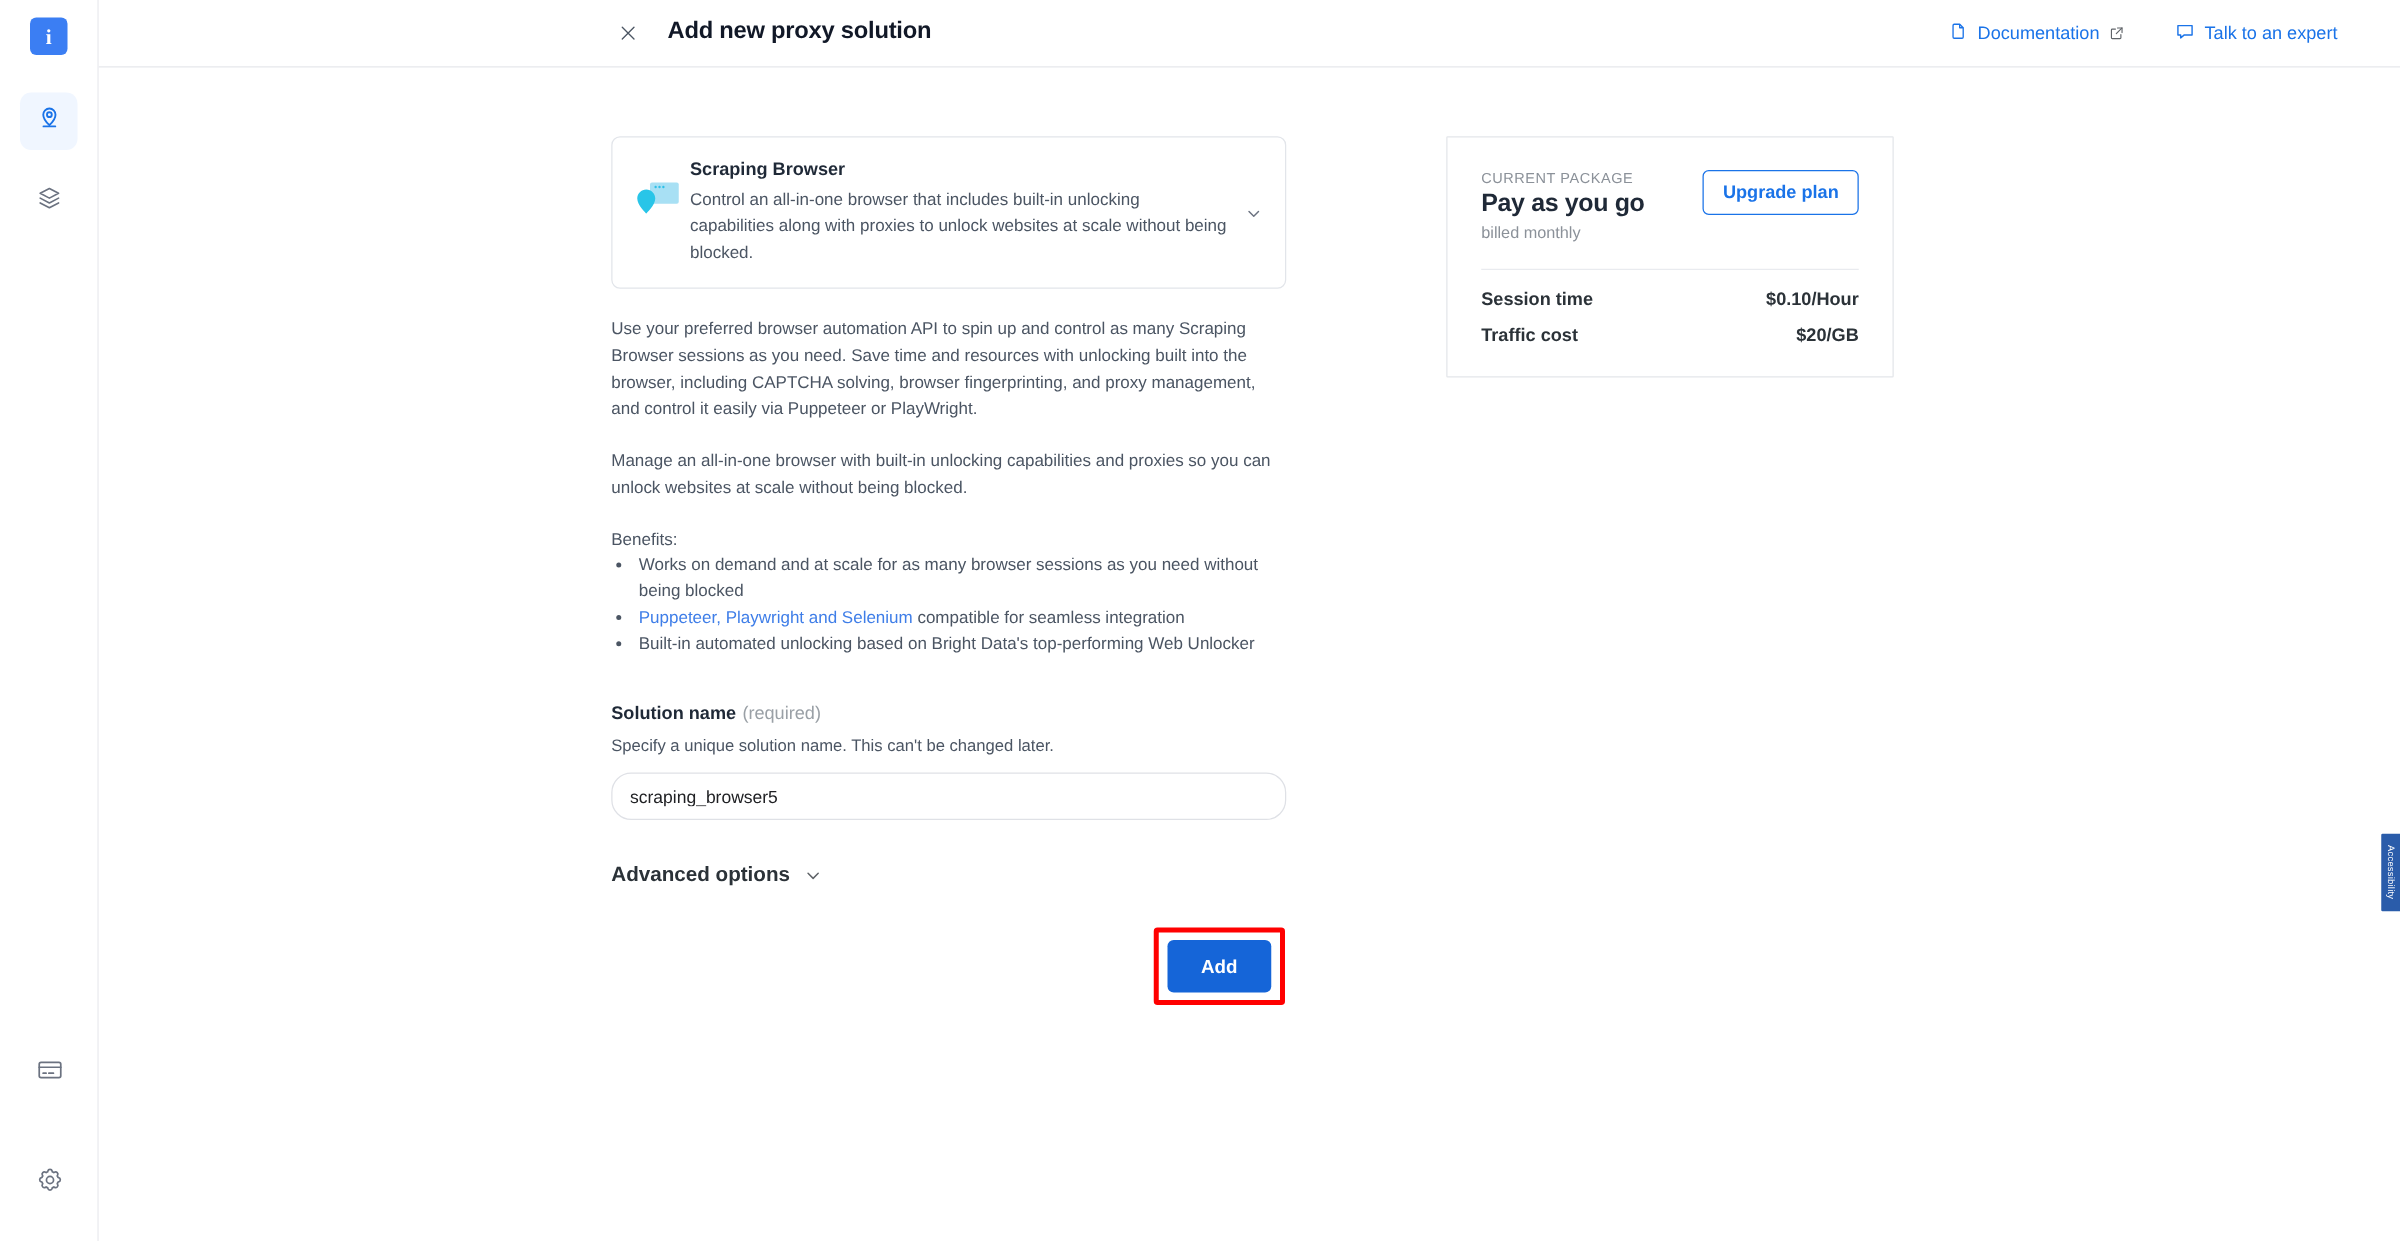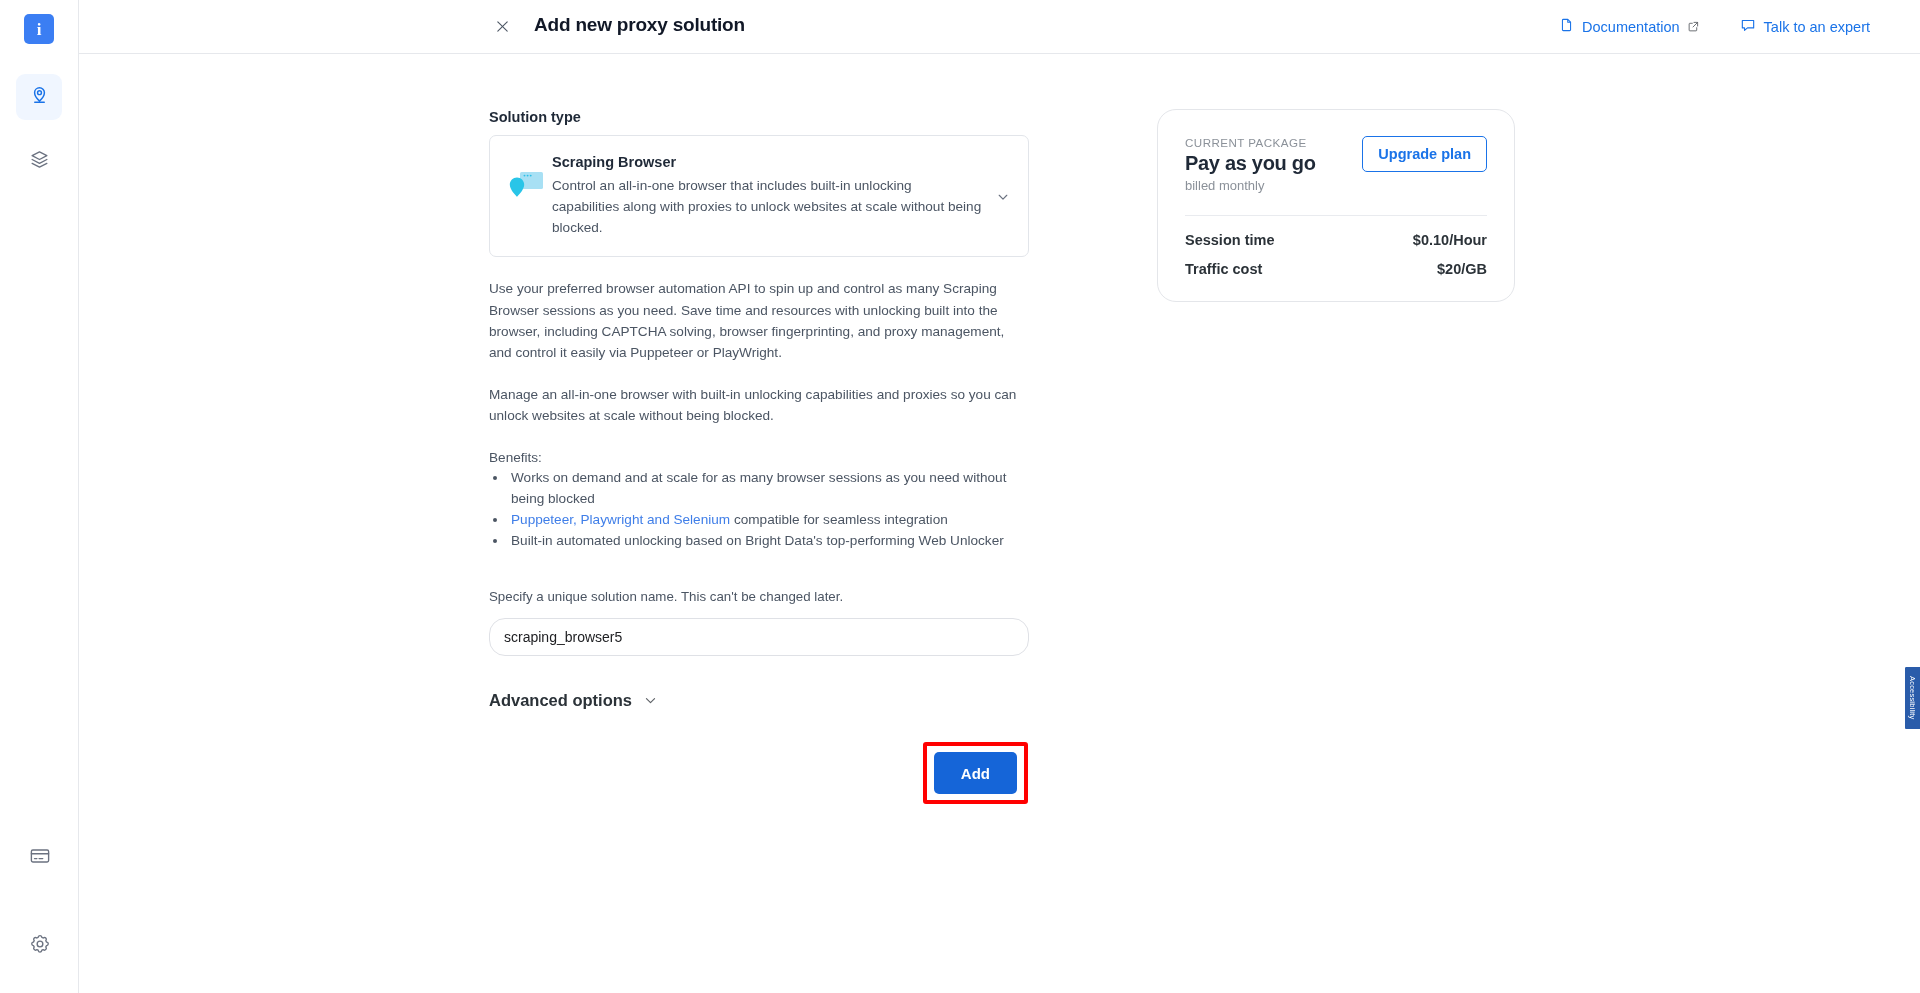--- a/index.html
+++ b/index.html
@@ -278,21 +278,21 @@
     font-weight: 700;
     padding: 0 27px;
     height: 42px;
     cursor: pointer;
     font-family: "Liberation Sans", sans-serif;
   }
 
   
   .package-card {
     border: 1px solid #e4e6ea;
-    border-radius: 19px;
+    border-radius: 1px;
     padding: 26px 27px 24px 27px;
     width: 358px;
   }
   .pkg-top {
     display: flex;
     align-items: flex-start;
     justify-content: space-between;
   }
   .pkg-eyebrow {
     font-size: 11.6px;
@@ -458,21 +458,20 @@
           </span>
           <span>Talk to an expert</span>
         </div>
       </div>
     </header>
 
     <div class="content">
 
       <div class="form-col">
 
-        <div class="field-label">Solution type</div>
 
         <div class="solution-card">
           <div class="solution-icon">
             <svg width="36" height="34" viewBox="0 0 36 34">
               <rect x="12" y="2" width="23" height="17" rx="1.6" fill="#a8e0f4"></rect>
               <circle cx="16.5" cy="5.6" r="0.95" fill="#2ec0e8"></circle>
               <circle cx="19.6" cy="5.6" r="0.95" fill="#2ec0e8"></circle>
               <circle cx="22.7" cy="5.6" r="0.95" fill="#2ec0e8"></circle>
               <path d="M9 7.5c-4 0-7.2 3.2-7.2 7.2 0 5.3 7.2 12 7.2 12s7.2-6.7 7.2-12c0-4-3.2-7.2-7.2-7.2z" fill="#29c5e8"></path>
             </svg>
@@ -492,20 +491,23 @@
         <p class="para">Manage an all-in-one browser with built-in unlocking capabilities and proxies so you can unlock websites at scale without being blocked.</p>
 
         <div class="benefits-title">Benefits:</div>
         <ul class="benefits">
           <li>Works on demand and at scale for as many browser sessions as you need without being blocked</li>
           <li><span class="inline-link">Puppeteer, Playwright and Selenium</span><span> compatible for seamless integration</span></li>
           <li>Built-in automated unlocking based on Bright Data's top-performing Web Unlocker</li>
         </ul>
 
         <div class="section-gap-name">
+          <div class="field-label">
+            <span>Solution name</span><span class="muted">(required)</span>
+          </div>
           <div class="help-text">Specify a unique solution name. This can't be changed later.</div>
           <input class="text-input" type="text" value="scraping_browser5" style="">
         </div>
 
         <div class="advanced-row">
           <span class="advanced-label">Advanced options</span>
           <span class="advanced-chevron">
             <svg width="15" height="15" viewBox="0 0 24 24" fill="none" stroke="#5f6368" stroke-width="1.9" stroke-linecap="round" stroke-linejoin="round">
               <path d="M5.5 9 12 15.5 18.5 9"></path>
             </svg>

